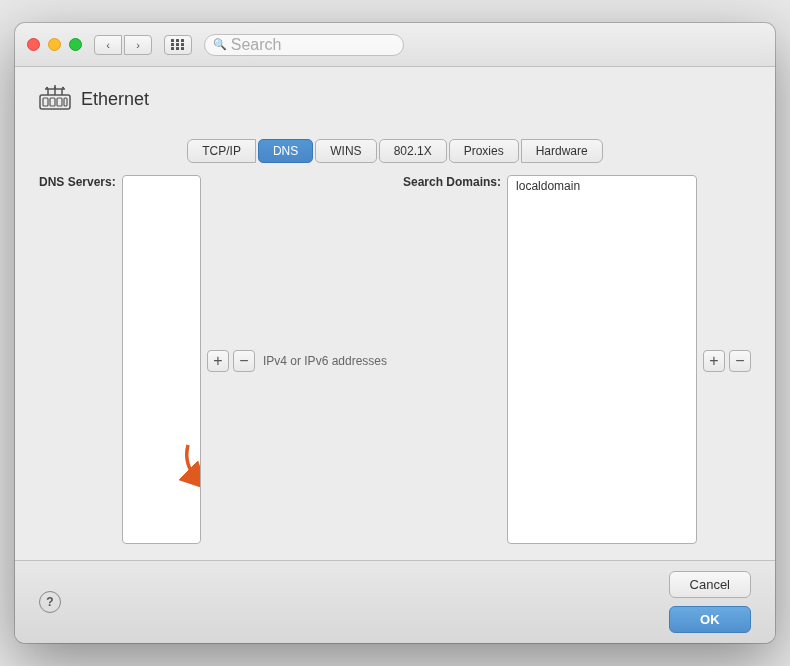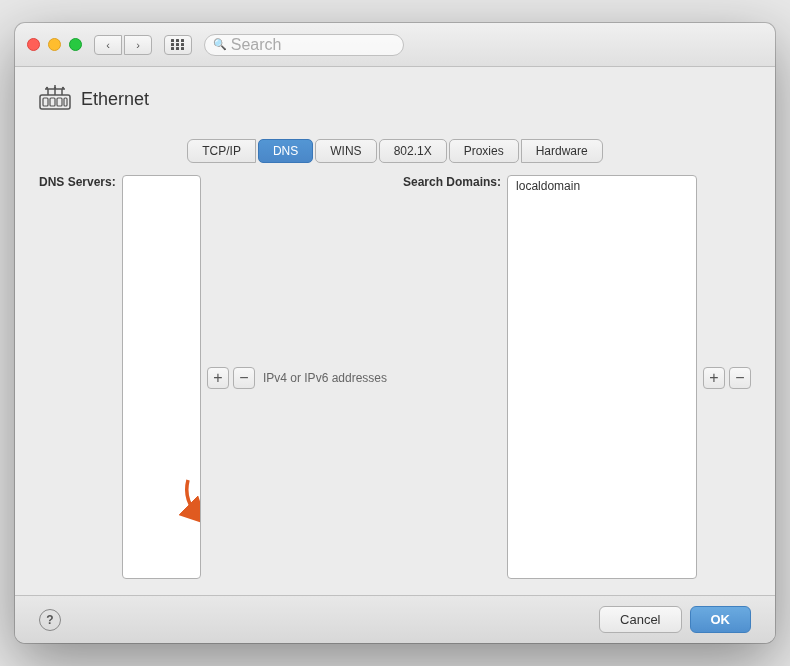--- a/index.html
+++ b/index.html
@@ -248,20 +248,21 @@
       align-items: center;
       justify-content: center;
       font-size: 12px;
       color: #555;
       cursor: pointer;
       font-weight: 600;
     }
     .action-buttons {
       display: flex;
       gap: 8px;
+      flex-direction: column;
     }
     .action-btn {
       padding: 5px 20px;
       font-size: 13px;
       border-radius: 6px;
       cursor: pointer;
       border: 1px solid #b0b0b0;
     }
     .cancel-btn {
       background: linear-gradient(to bottom, #f8f8f8, #e8e8e8);

